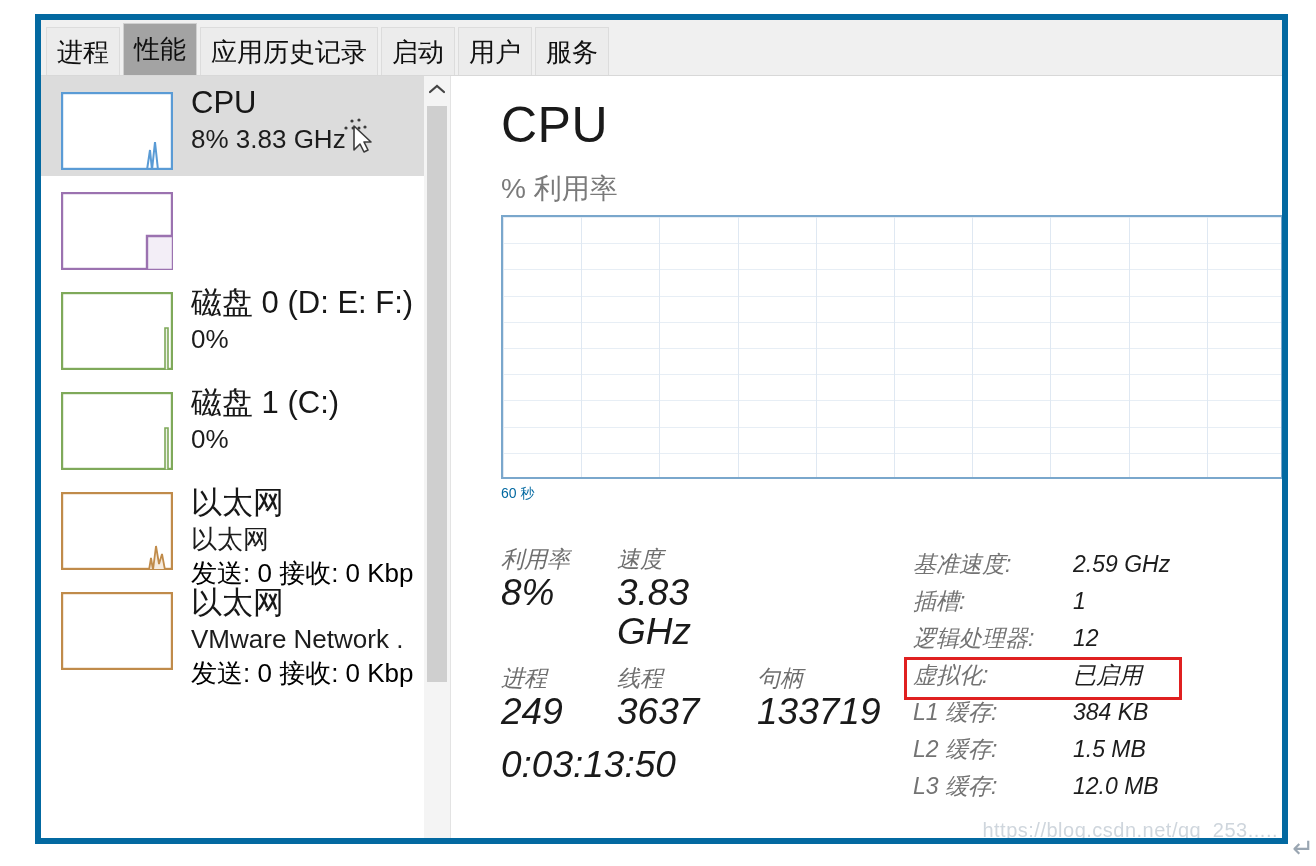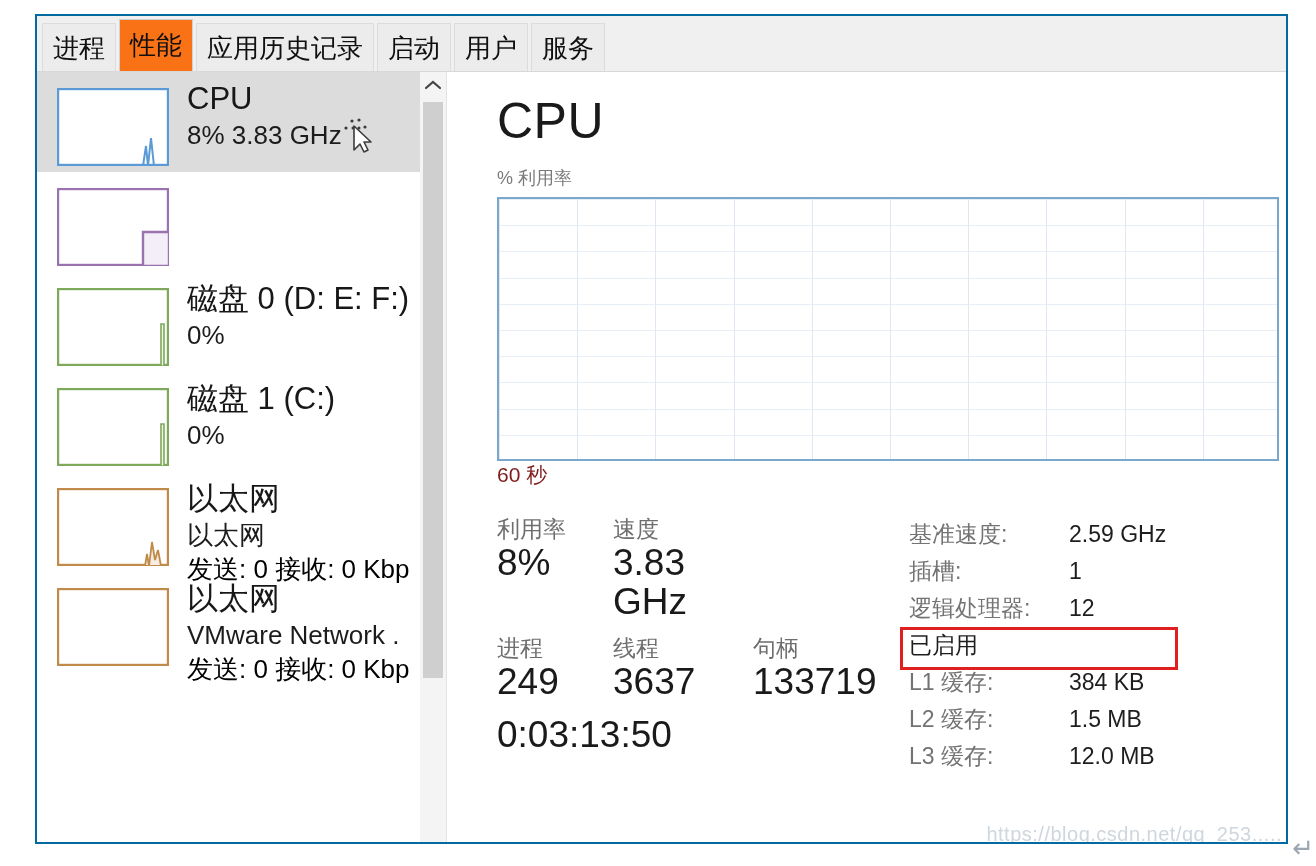--- a/index.html
+++ b/index.html
@@ -19,21 +19,21 @@
   }
 
   
   .tm-window {
     position: absolute;
     left: 35px;
     top: 14px;
     width: 1253px;
     height: 830px;
     background: #ffffff;
-    border: 2px solid #0369a1;
+    border: 6px solid #0369a1;
     box-sizing: border-box;
   }
 
   
   .tabstrip {
     position: absolute;
     left: 0; top: 0;
     width: 100%;
     height: 56px;
     background: #f0f0f0;
@@ -51,21 +51,21 @@
     font-size: 26px;
     color: #101010;
     background: #ececec;
     border: 1px solid #dcdcdc;
     border-bottom: none;
     box-sizing: border-box;
     white-space: nowrap;
     cursor: default;
   }
   .tab.selected {
-    background: #f97316;
+    background: #a3a3a3;
     border-color: #d0d0d0;
     height: 52px;
     line-height: 50px;
   }
 
   
   .content {
     position: absolute;
     left: 0;
     top: 56px;
@@ -163,44 +163,46 @@
     overflow: hidden;
   }
   .panel-title {
     font-size: 50px;
     color: #1a1a1a;
     line-height: 1;
     margin: 6px 0 20px 0;
     letter-spacing: .5px;
   }
   .graph-caption {
-    font-size: 18px;
+    font-size: 28px;
     color: #7a7a7a;
     margin-bottom: 7px;
   }
   .graph {
     position: relative;
     width: 782px;
     height: 264px;
     border: 2px solid #7aa7cc;
     box-sizing: border-box;
     background:
       repeating-linear-gradient(to right, #dfe8f2 0 1px, transparent 1px 78.2px),
       repeating-linear-gradient(to bottom, #e7eef5 0 1px, transparent 1px 26.2px),
       #ffffff;
   }
   .graph-foot {
-    font-size: 21px;
-    color: #7f1d1d;
+    font-size: 14px;
+    color: #0369a1;
+    margin-top: 6px;
   }
 
   
   .stats-wrap {
     display: flex;
-    margin-top: 28px;
+    margin-top: 44px;
+    font-style: italic;
   }
   .stats-left { width: 400px; flex: 0 0 400px; }
   .stat-row { display: flex; margin-bottom: 14px; }
   .stat-block { margin-right: 0; }
   .stat-label {
     font-size: 23px;
     color: #6e6e6e;
     line-height: 1.1;
     margin-bottom: 2px;
   }
@@ -417,20 +419,21 @@
               </div>
               <div class="spec-row">
                 <div class="spec-key">插槽:</div>
                 <div class="spec-val">1</div>
               </div>
               <div class="spec-row">
                 <div class="spec-key">逻辑处理器:</div>
                 <div class="spec-val">12</div>
               </div>
               <div class="spec-row highlight" style="outline-color: rgb(224, 32, 32);">
+                <div class="spec-key">虚拟化:</div>
                 <div class="spec-val">已启用</div>
               </div>
               <div class="spec-row">
                 <div class="spec-key">L1 缓存:</div>
                 <div class="spec-val">384 KB</div>
               </div>
               <div class="spec-row">
                 <div class="spec-key">L2 缓存:</div>
                 <div class="spec-val">1.5 MB</div>
               </div>

